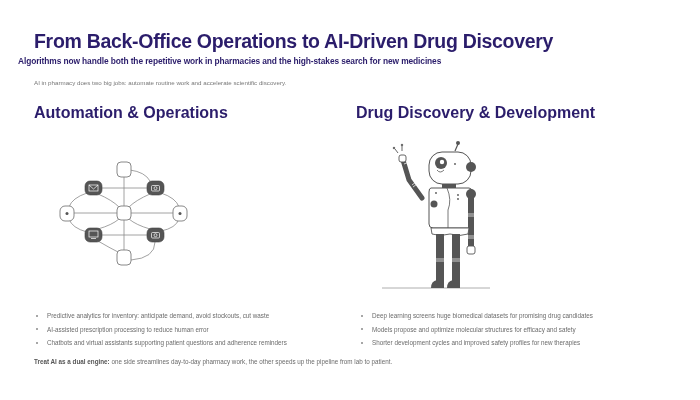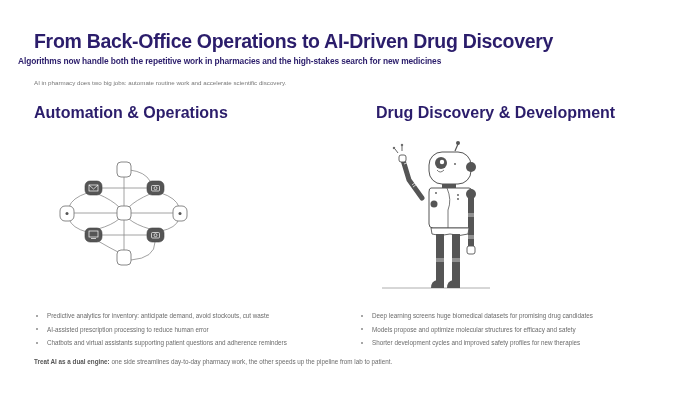--- a/index.html
+++ b/index.html
@@ -2,21 +2,21 @@
 <html><head>
   <meta charset="utf-8">
   <style>
     html, body { margin: 0; padding: 0; }
     body { width: 700px; height: 400px; background: #ffffff; font-family: "Liberation Sans", sans-serif; position: relative; overflow: hidden; }
     .title { position: absolute; left: 34px; top: 30px; font-size: 19.5px; font-weight: bold; color: #2b1d6b; letter-spacing: -0.3px; white-space: nowrap; }
     .subtitle { position: absolute; left: 18px; top: 56px; font-size: 8.4px; font-weight: bold; color: #2b1d6b; white-space: nowrap; letter-spacing: -0.1px; }
     .intro { position: absolute; left: 34px; top: 79px; font-size: 6.2px; color: #777777; white-space: nowrap; }
     .col-heading { position: absolute; top: 104px; font-size: 16px; font-weight: bold; color: #2b1d6b; white-space: nowrap; }
     .col-left-heading { left: 34px; }
-    .col-right-heading { left: 376px; }
+    .col-right-heading { left: 356px; }
     .illus { position: absolute; }
     .bullets { position: absolute; top: 309px; margin: 0; padding: 0; list-style: none; }
     .bullets li { font-size: 6.3px; color: #6b6b6b; height: 13.5px; line-height: 13.5px; white-space: nowrap; position: relative; padding-left: 13px; }
     .bullets li .dot { position: absolute; left: 2px; top: 5.5px; width: 2.4px; height: 2.4px; border-radius: 50%; background: #8a8a8a; }
     .bullets-left { left: 34px; }
     .bullets-right { left: 359px; }
     .footer { position: absolute; left: 34px; top: 358px; font-size: 6.3px; color: #6b6b6b; white-space: nowrap; }
     .footer strong { color: #555555; font-weight: bold; }
   </style>
 </head>

